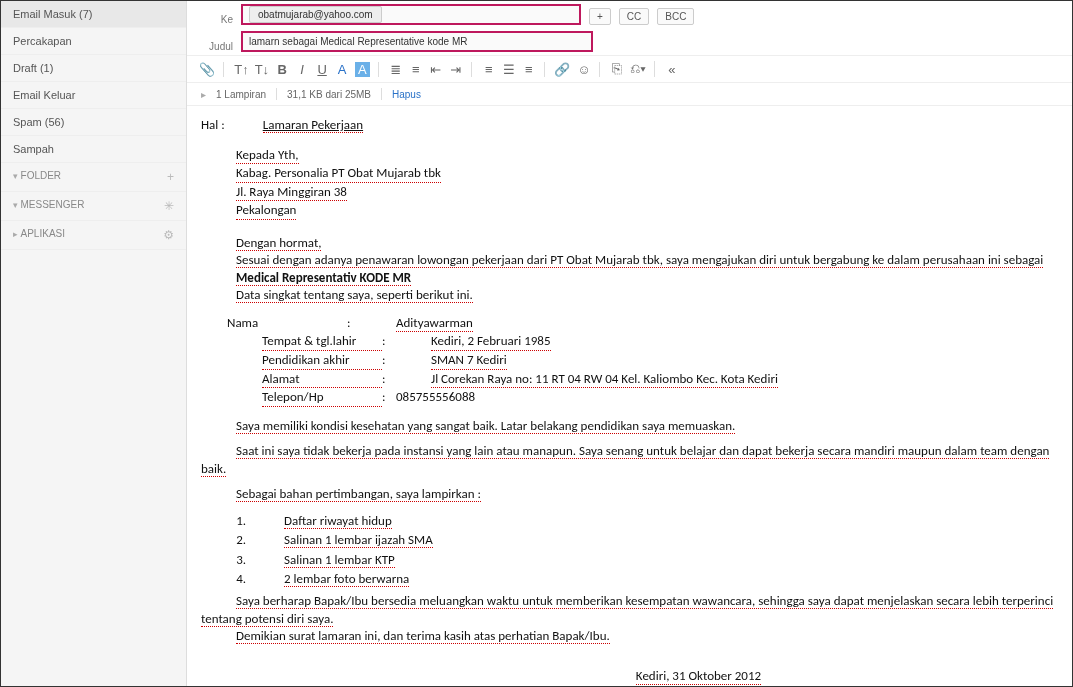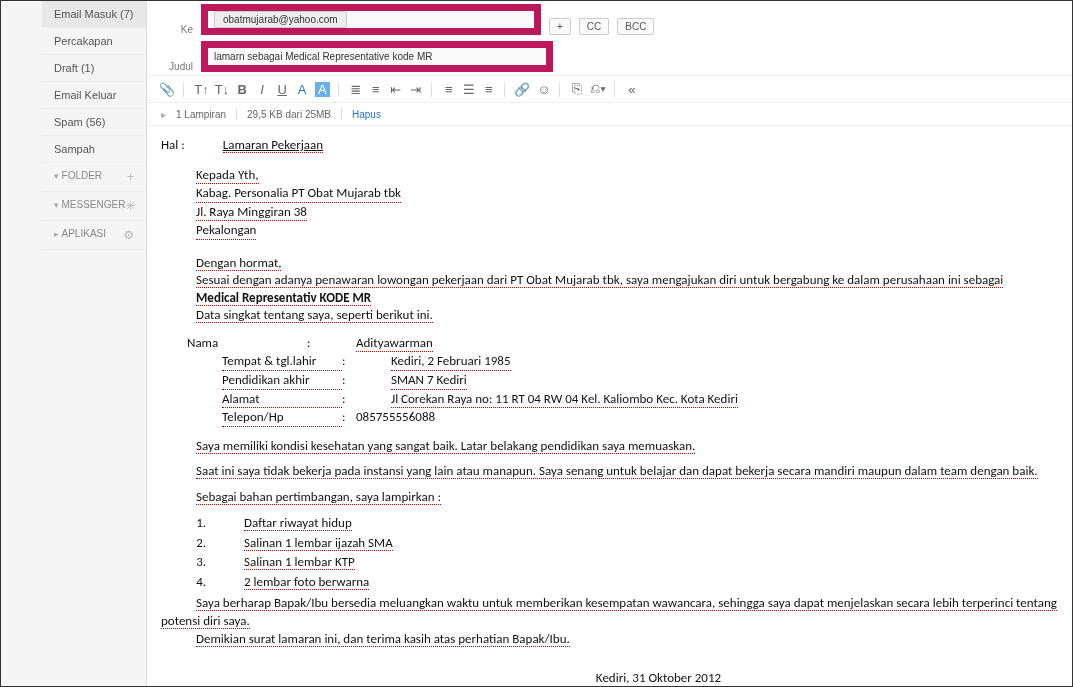--- a/index.html
+++ b/index.html
@@ -1,28 +1,28 @@
 <!DOCTYPE html>
 <html><head>
 <meta charset="utf-8">
 <style>
 * { box-sizing: border-box; margin: 0; padding: 0; }
 body { font-family: Arial, sans-serif; font-size: 11px; background: #fff; width: 1073px; height: 687px; overflow: hidden; border: 1px solid #333; }
 .layout { display: flex; height: 100%; }
-.sidebar { width: 146px; background: #f5f5f5; border-right: 1px solid #ddd; padding-left: 41px; }
+.sidebar { width: 186px; background: #f5f5f5; border-right: 1px solid #ddd; }
 .side-item { padding: 7px 12px; color: #555; cursor: pointer; border-bottom: 1px solid #eee; }
 .side-item.active { background: #e8e8e8; }
 .side-section { padding: 7px 12px; color: #888; font-size: 10px; display: flex; justify-content: space-between; border-bottom: 1px solid #eee; }
 .caret { font-size: 9px; color: #aaa; margin-right: 3px; }
 .section-icon { color: #bbb; font-size: 12px; }
 .main { flex: 1; display: flex; flex-direction: column; overflow: hidden; }
 .header-row { display: flex; align-items: flex-end; padding: 3px 14px; gap: 8px; }
 .label { color: #777; font-size: 10px; width: 32px; text-align: right; }
 .chip { background: #eee; border: 1px solid #ccc; border-radius: 2px; padding: 2px 8px; font-size: 10px; color: #333; }
-.text-input { border: 7px solid #be185d; padding: 3px 6px; font-size: 10px; color: #333; background: #fafafa; }
+.text-input { border: 2px solid #be185d; padding: 3px 6px; font-size: 10px; color: #333; background: #fafafa; }
 .to-box { width: 340px; position: relative; }
 .subj-box { width: 352px; }
 .btn-sq { border: 1px solid #ccc; background: #fafafa; padding: 2px 7px; font-size: 10px; color: #555; cursor: pointer; border-radius: 2px; }
 .toolbar { display: flex; align-items: center; gap: 10px; padding: 5px 12px; border-top: 1px solid #eee; border-bottom: 1px solid #eee; }
 .tb-group { display: flex; align-items: center; gap: 6px; padding-right: 8px; border-right: 1px solid #ddd; }
 .tb-group:last-child { border-right: none; }
 .tb-btn { color: #666; font-size: 13px; cursor: pointer; min-width: 14px; text-align: center; }
 .tb-btn.bold { font-weight: bold; }
 .tb-btn.italic { font-style: italic; }
 .tb-btn.underline { text-decoration: underline; }
@@ -116,21 +116,21 @@
         <span class="tb-btn">⎘</span>
         <span class="tb-btn">⎌▾</span>
       </div>
       <span class="tb-btn">«</span>
     </div>
 
     <div class="attach-row">
       <span style="color:#aaa">▸</span>
       <span>1 Lampiran</span>
       <span class="sep"></span>
-      <span>29,5 KB dari 25MB</span>
+      <span>31,1 KB dari 25MB</span>
       <span class="sep"></span>
       <span class="link">Hapus</span>
     </div>
 
     <div class="body-area">
       <div class="subject-line">
         <span>Hal :</span>
         <span style="text-decoration:underline" class="dotted">Lamaran Pekerjaan</span>
       </div>
       <div class="addr-block">

